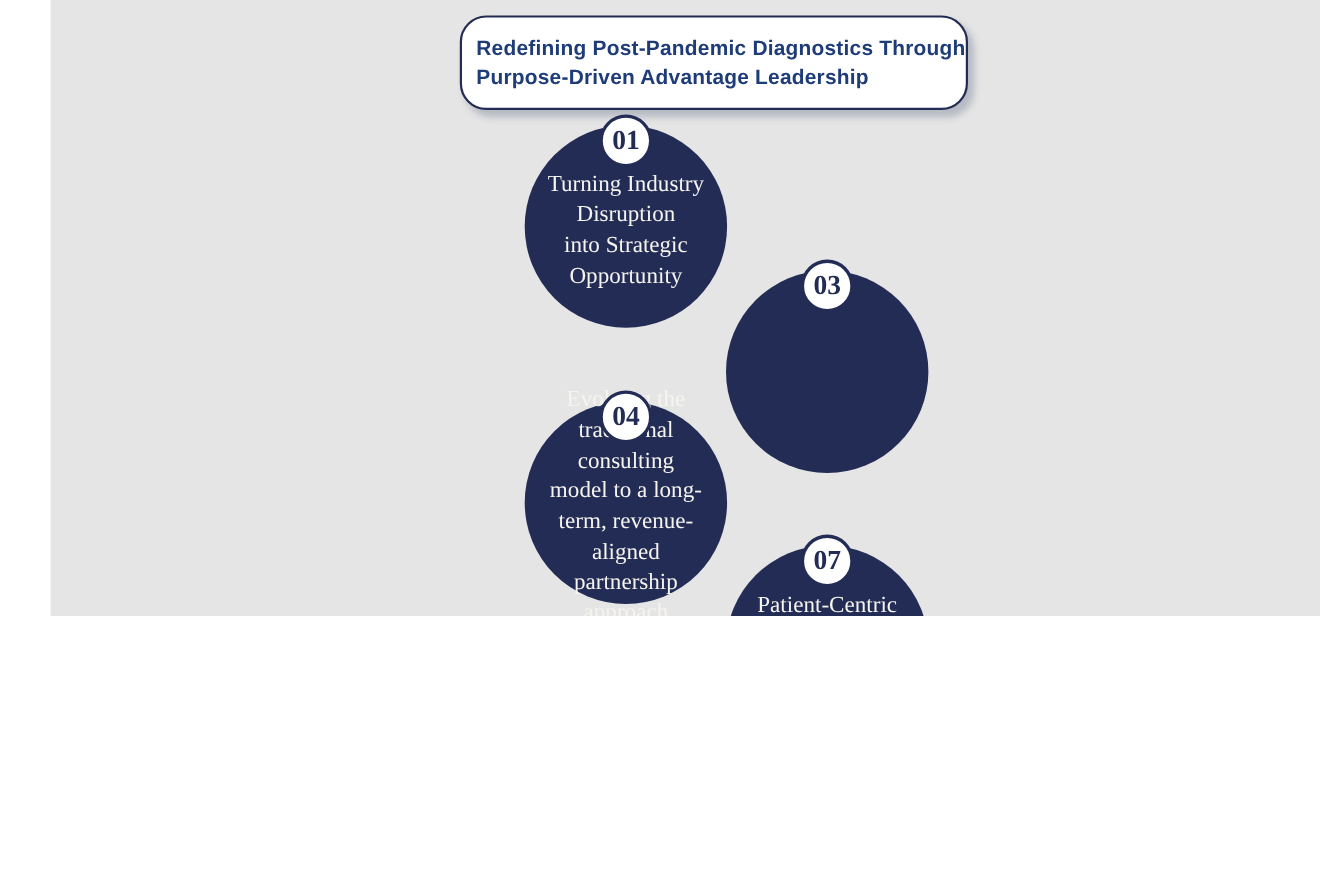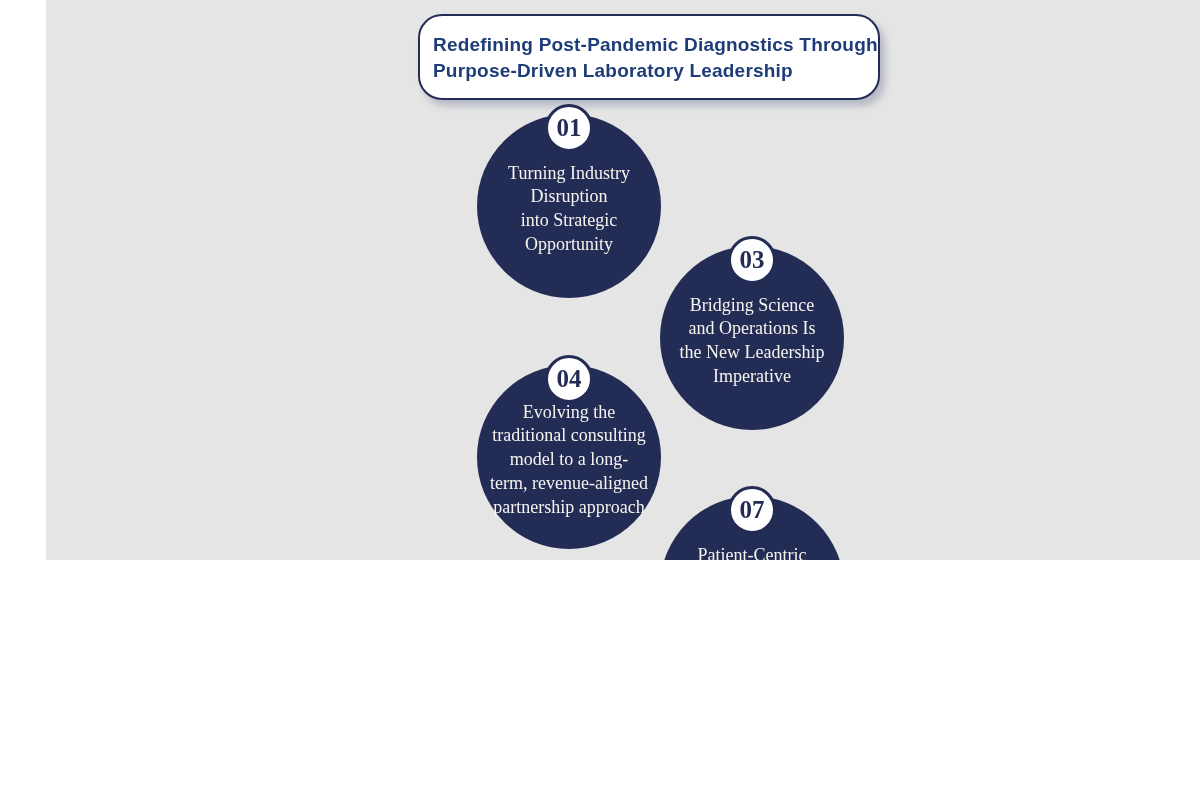--- a/index.html
+++ b/index.html
@@ -71,51 +71,47 @@
     font-family: "Liberation Serif", "DejaVu Serif", serif;
     font-weight: bold;
     font-size: 25px;
     color: var(--navy, #232c55);
   }
   .circle-text {
     max-width: 164px;
     margin-top: 6px;
     text-align: center;
     font-family: "Liberation Serif", "DejaVu Serif", serif;
-    font-size: 18px;
+    font-size: 21px;
     line-height: 1.32;
     color: #f6f4ef;
     white-space: pre-line;
   }
 </style>
 </head>
 <body>
 
 <div class="canvas">
 
   <div class="title-box">
     <span class="title-line">Redefining Post-Pandemic Diagnostics Through</span>
-    <span class="title-line">Purpose-Driven Laboratory Leadership</span>
+    <span class="title-line">Purpose-Driven Advantage Leadership</span>
   </div>
 
   <div id="circles">
     <div class="circle pos-1">
       <div class="badge">01</div>
       <div class="circle-text">Turning Industry
 Disruption
 into Strategic
 Opportunity</div>
     </div>
 
     <div class="circle pos-2">
       <div class="badge">03</div>
-      <div class="circle-text">Bridging Science
-and Operations Is
-the New Leadership
-Imperative</div>
     </div>
 
     <div class="circle pos-3">
       <div class="badge">04</div>
       <div class="circle-text">Evolving the
 traditional consulting
 model to a long-
 term, revenue-aligned
 partnership approach</div>
     </div>

